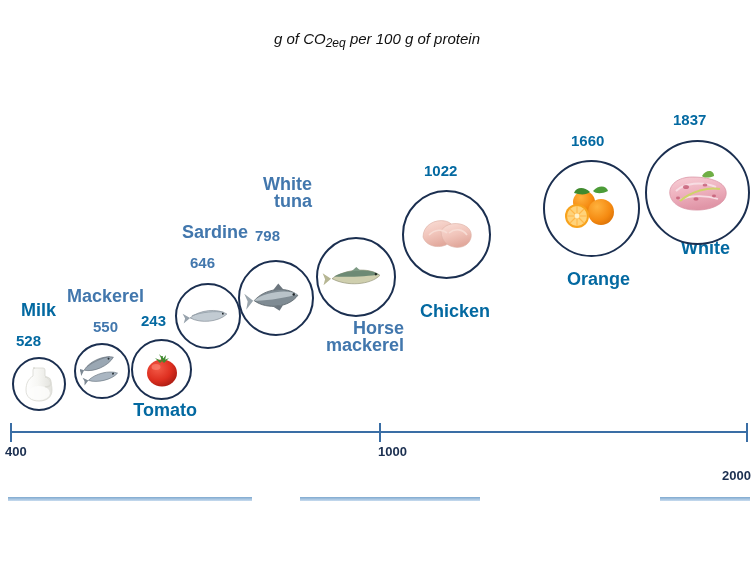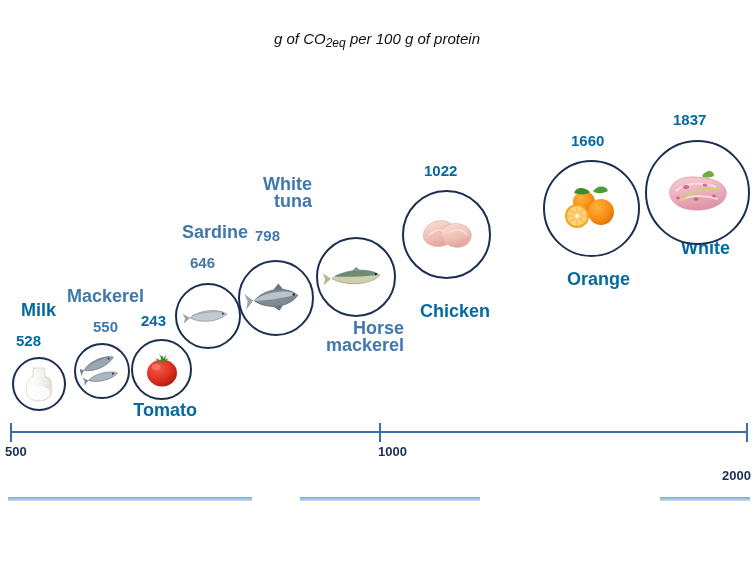--- a/index.html
+++ b/index.html
@@ -345,21 +345,21 @@
           <path d="M40 9 C44 2, 52 3, 52 9 C47 11, 42 11, 40 9 Z" fill="#6fae45"></path>
         </svg>
       </div>
     </div>
   </div>
 
   <div id="axis-line"></div>
   <div class="tick" style="left:10px;"></div>
   <div class="tick" style="left:379px;"></div>
   <div class="tick" style="left:746px;"></div>
-  <div class="tick-label" style="left:5px;">500</div>
+  <div class="tick-label" style="left:5px;">400</div>
   <div class="tick-label" style="left:378px;">1000</div>
   <div class="tick-label" style="left:722px;margin-top:24px;">2000</div>
 </div>
 
 <div id="footer">
   <div class="footer-rule" id="rule-left"></div>
   <div class="footer-rule" id="rule-mid"></div>
   <div class="footer-rule" id="rule-right"></div>
 
 </div>

